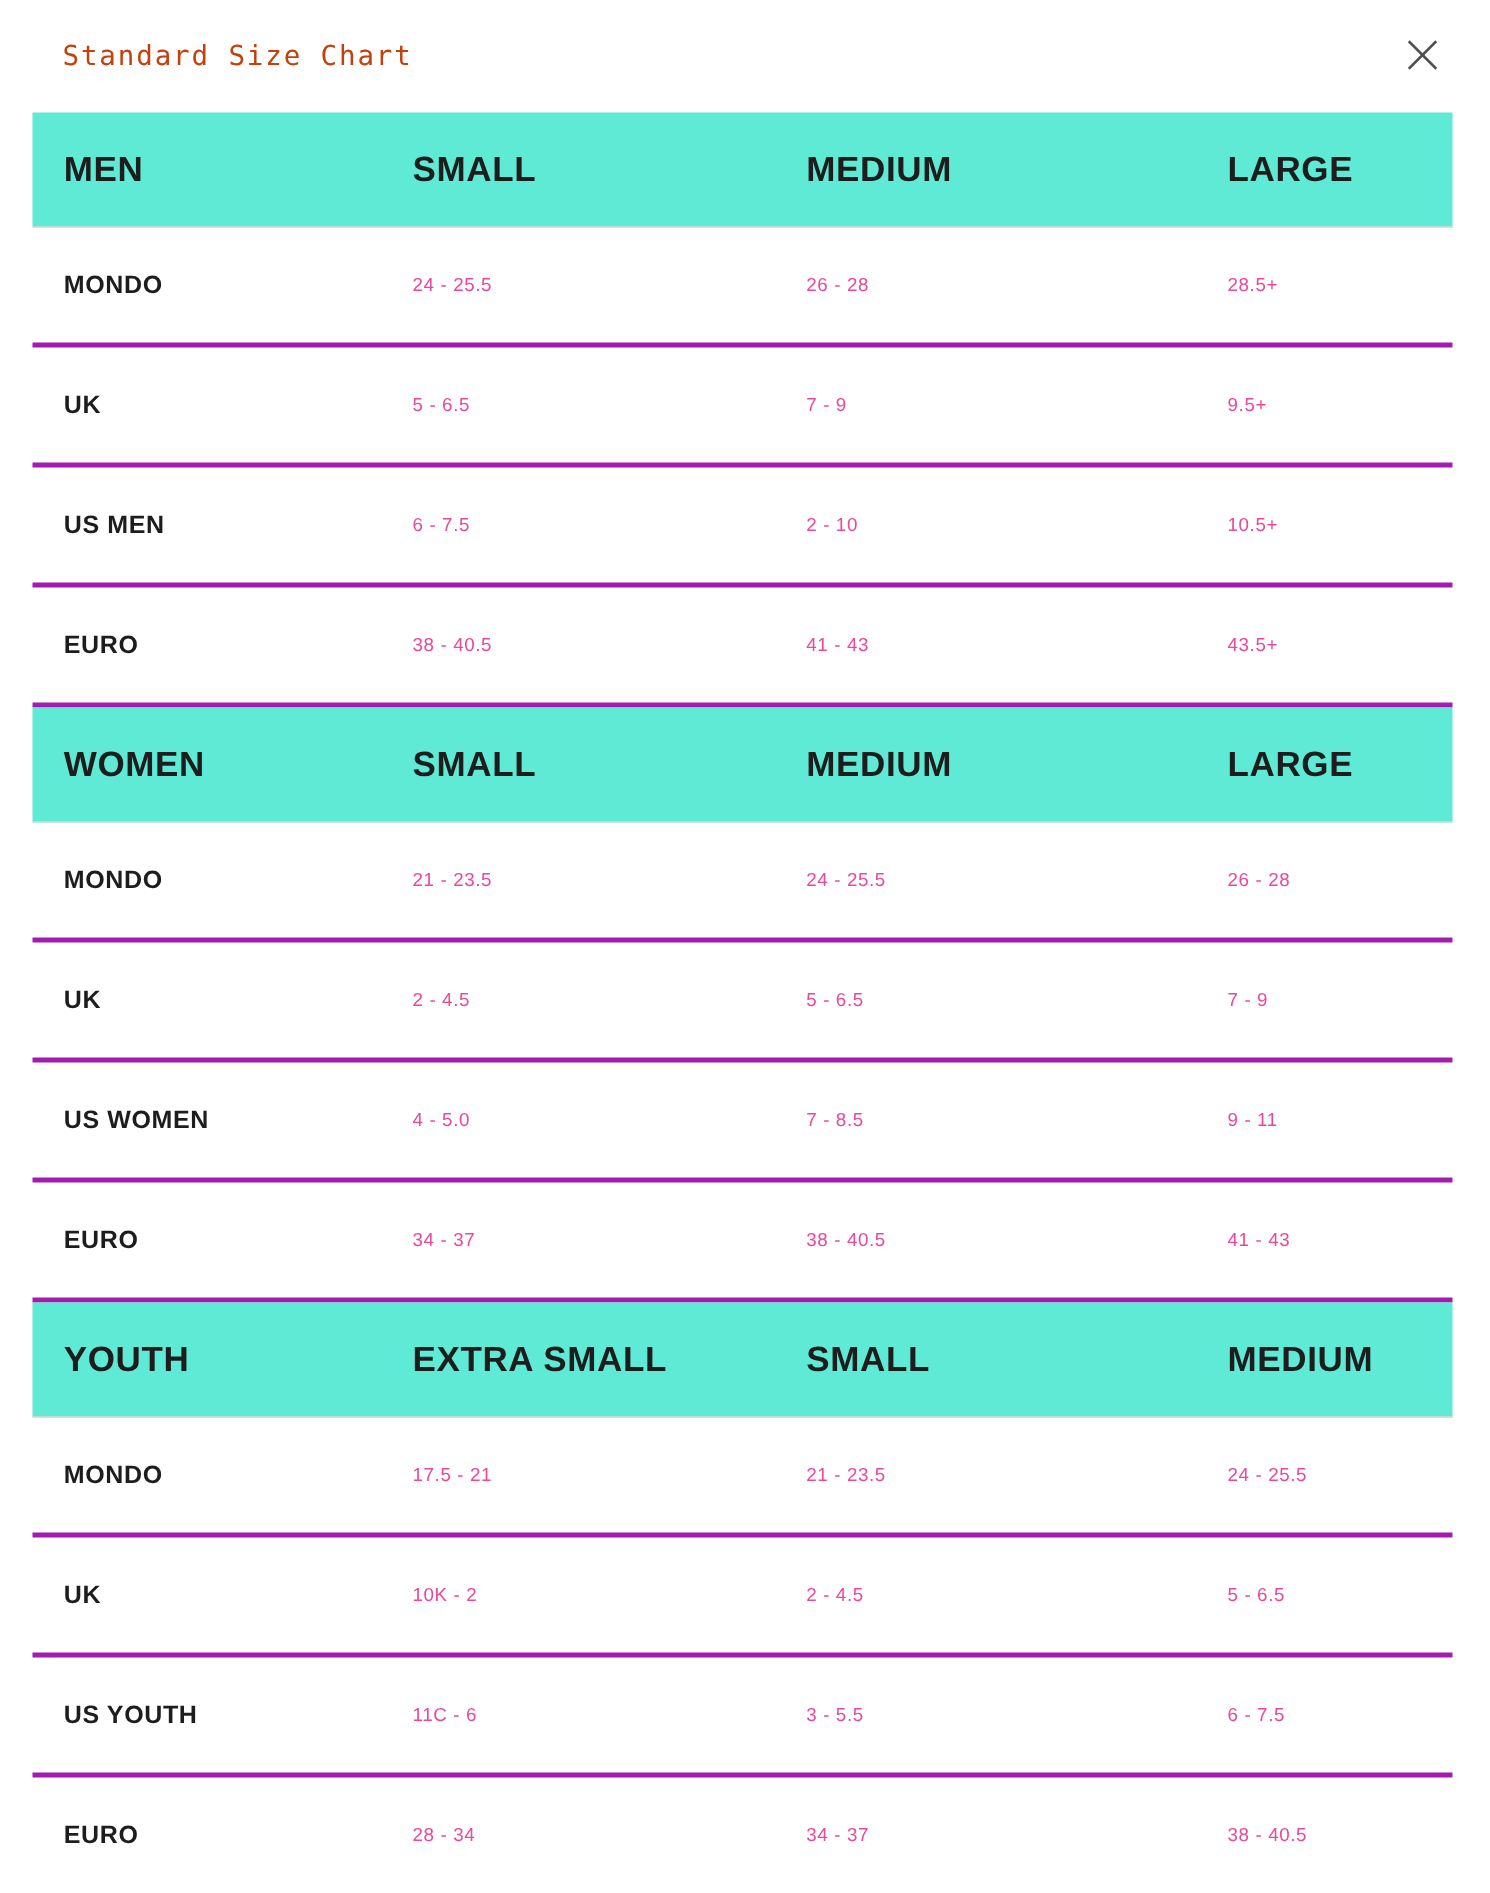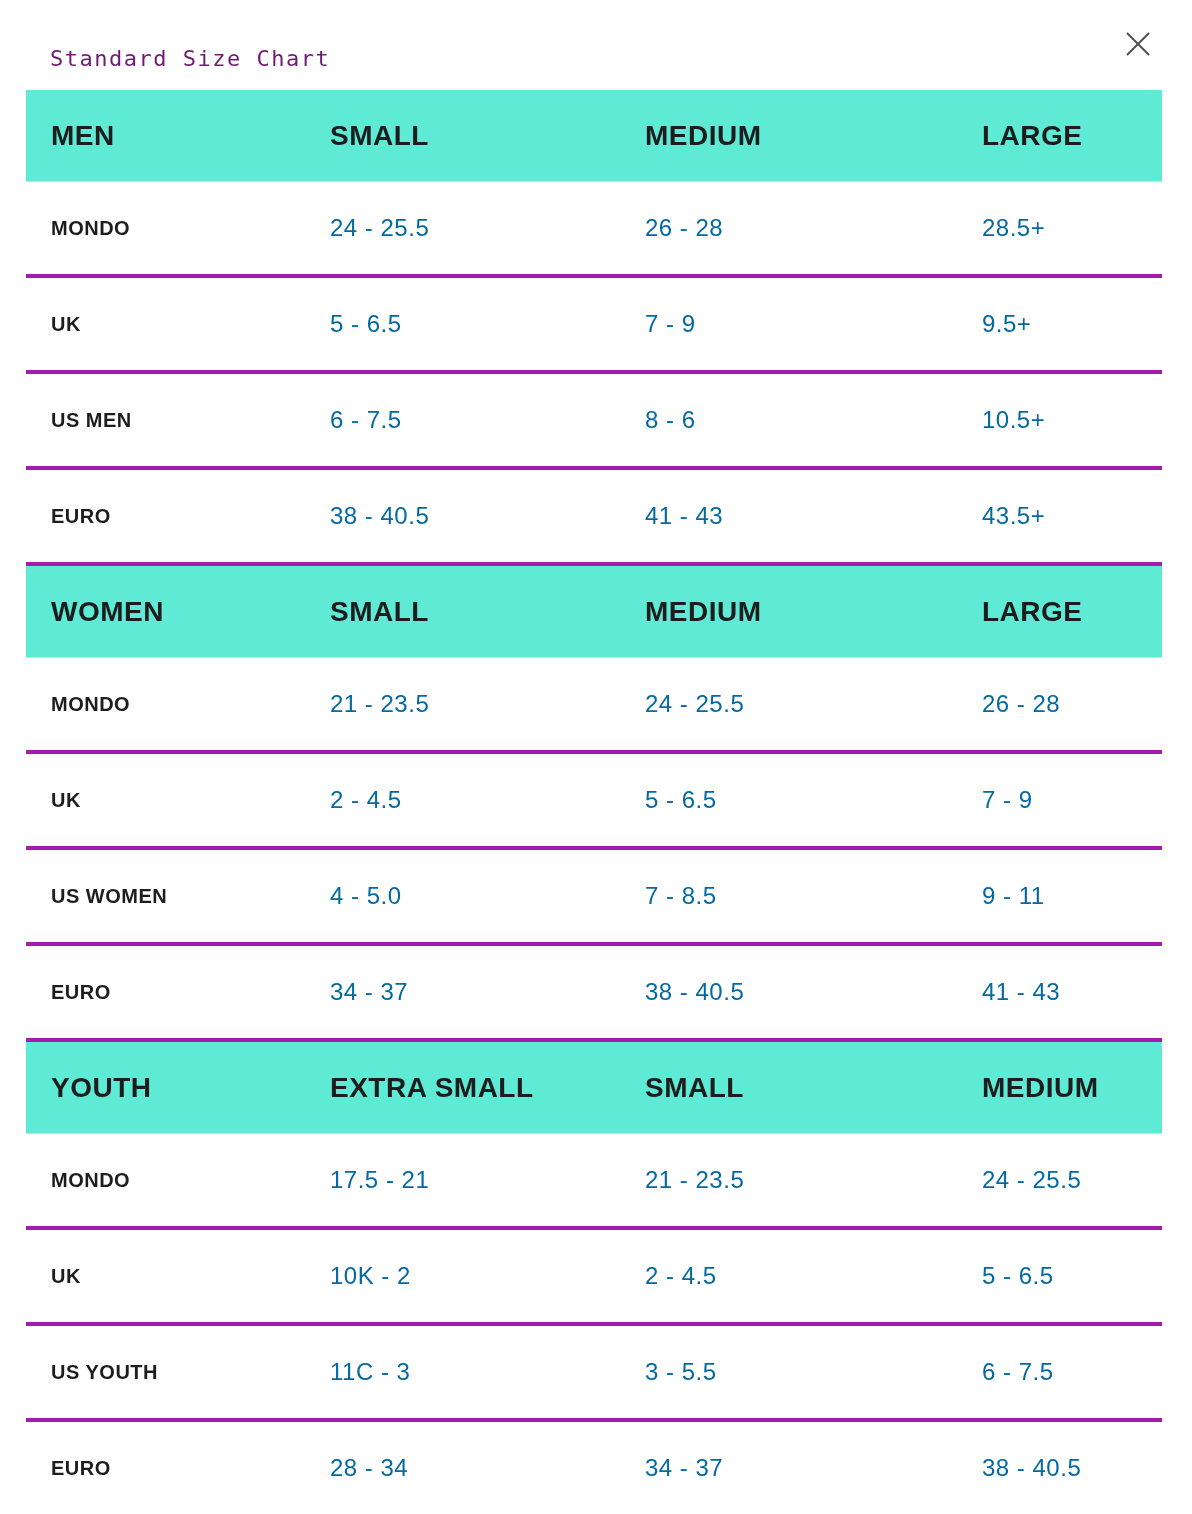--- a/index.html
+++ b/index.html
@@ -11,25 +11,25 @@
   body { height: 1514px; overflow: hidden; position: relative; }
 
   
   .modal-header {
     position: relative;
     height: 90px;
   }
   .modal-title {
     position: absolute;
     left: 50px;
-    top: 46px;
+    top: 33px;
     font-family: "DejaVu Sans Mono", "Liberation Mono", monospace;
     font-size: 22px;
     letter-spacing: 1.5px;
-    color: #701a75;
+    color: #c2410c;
     white-space: nowrap;
   }
   .close-btn {
     position: absolute;
     right: 30px;
     top: 20px;
     width: 48px;
     height: 48px;
     background: transparent;
     border: none;
@@ -66,23 +66,23 @@
     border-bottom: 4px solid #a21caf;
   }
   .row-label {
     font-weight: bold;
     font-size: 20px;
     letter-spacing: 0.5px;
     color: #1d1d1d;
     white-space: nowrap;
   }
   .cell-value {
-    font-size: 24px;
+    font-size: 15px;
     letter-spacing: 0.5px;
-    color: #0369a1;
+    color: #ec4899;
     white-space: nowrap;
   }
 </style>
 </head>
 <body>
 
 <div>
 
   <div class="modal-header">
     <div class="modal-title">Standard Size Chart</div>
@@ -113,21 +113,21 @@
       </div>
       <div class="grid-row body-row">
         <div class="row-label">UK</div>
         <div class="cell-value">5 - 6.5</div>
         <div class="cell-value">7 - 9</div>
         <div class="cell-value">9.5+</div>
       </div>
       <div class="grid-row body-row">
         <div class="row-label">US MEN</div>
         <div class="cell-value">6 - 7.5</div>
-        <div class="cell-value">8 - 6</div>
+        <div class="cell-value">2 - 10</div>
         <div class="cell-value">10.5+</div>
       </div>
       <div class="grid-row body-row">
         <div class="row-label">EURO</div>
         <div class="cell-value">38 - 40.5</div>
         <div class="cell-value">41 - 43</div>
         <div class="cell-value">43.5+</div>
       </div>
     </div>
 
@@ -178,21 +178,21 @@
         <div class="cell-value">24 - 25.5</div>
       </div>
       <div class="grid-row body-row">
         <div class="row-label">UK</div>
         <div class="cell-value">10K - 2</div>
         <div class="cell-value">2 - 4.5</div>
         <div class="cell-value">5 - 6.5</div>
       </div>
       <div class="grid-row body-row">
         <div class="row-label">US YOUTH</div>
-        <div class="cell-value">11C - 3</div>
+        <div class="cell-value">11C - 6</div>
         <div class="cell-value">3 - 5.5</div>
         <div class="cell-value">6 - 7.5</div>
       </div>
       <div class="grid-row body-row">
         <div class="row-label">EURO</div>
         <div class="cell-value">28 - 34</div>
         <div class="cell-value">34 - 37</div>
         <div class="cell-value">38 - 40.5</div>
       </div>
     </div>

